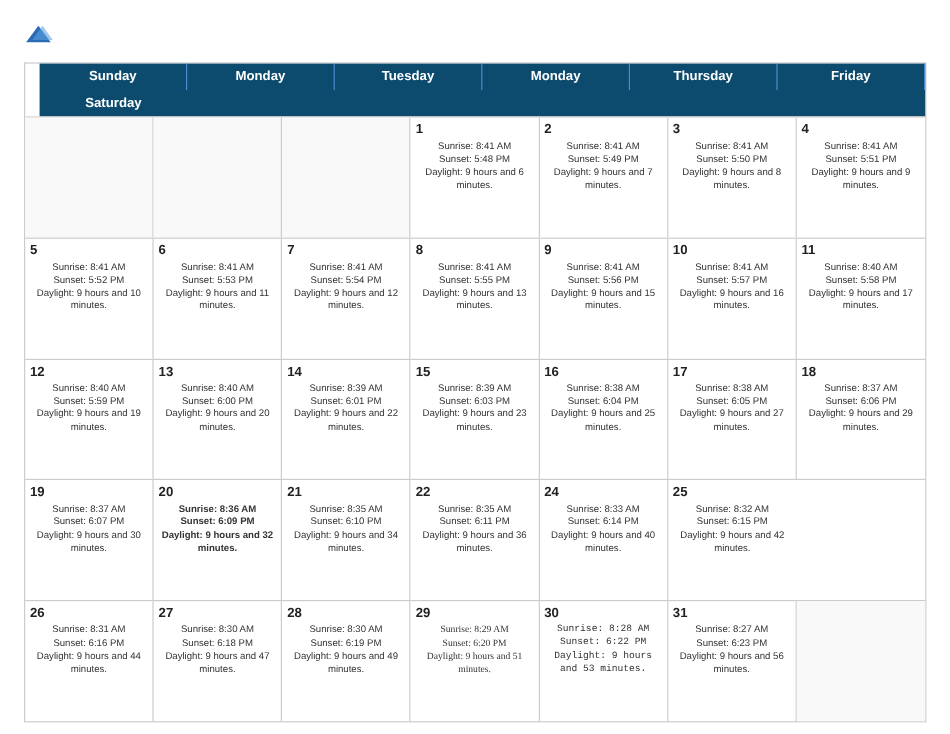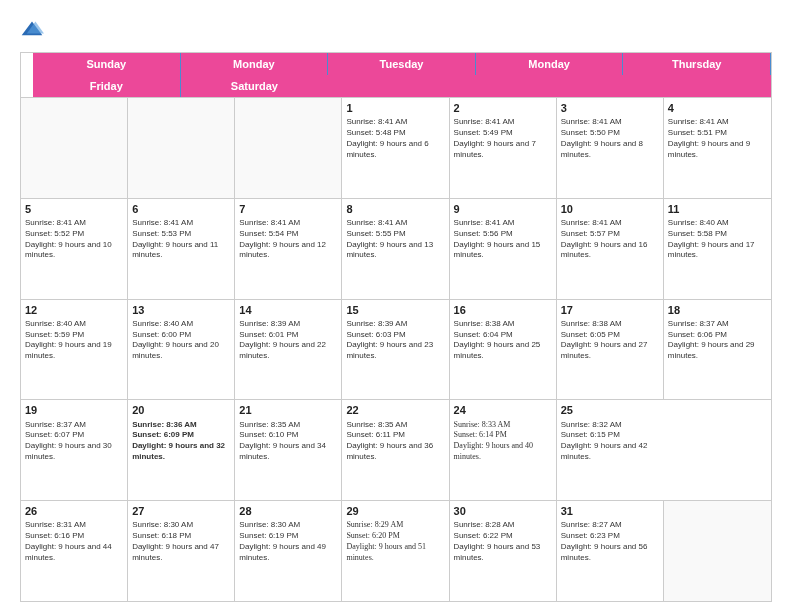--- a/index.html
+++ b/index.html
@@ -54,22 +54,22 @@
       color: #444;
     }
     .calendar {
       flex: 1;
       display: flex;
       flex-direction: column;
       border: 1px solid #ccc;
     }
     .cal-header-row {
       display: grid;
-      grid-template-columns: repeat(5, 1fr);
-      background: #ec4899;
+      grid-template-columns: repeat(6, 1fr);
+      background: #0c4a6e;
       margin-left: 12px;
     }
     .cal-header-cell {
       color: #fff;
       font-size: 11px;
       font-weight: bold;
       padding: 5px 4px;
       text-align: center;
       border-right: 1px solid #4a8bd0;
     }
@@ -100,20 +100,21 @@
       font-size: 11px;
       font-weight: bold;
       color: #222;
       margin-bottom: 2px;
       display: block;
     }
     .cell-info {
       font-size: 8px;
       color: #333;
       line-height: 1.35;
+      text-align: center;
     }
   </style>
 </head>
 <body>
 
 <div class="page">
   <div class="header">
     <div class="logo">
       <svg class="logo-icon" viewBox="0 0 28 28">
         <polygon points="14,4 26,20 2,20" fill="#2a6bb5"></polygon>
@@ -278,21 +279,21 @@
 Daylight: 9 hours and 34 minutes.</div>
           </div>
           <div class="cal-cell">
             <span class="day-num">22</span>
             <div class="cell-info" style="white-space: pre-line;">Sunrise: 8:35 AM
 Sunset: 6:11 PM
 Daylight: 9 hours and 36 minutes.</div>
           </div>
           <div class="cal-cell">
             <span class="day-num">24</span>
-            <div class="cell-info" style="white-space: pre-line; font-family: Liberation Serif, serif;">Sunrise: 8:33 AM
+            <div class="cell-info" style="white-space: pre-line;">Sunrise: 8:33 AM
 Sunset: 6:14 PM
 Daylight: 9 hours and 40 minutes.</div>
           </div>
           <div class="cal-cell">
             <span class="day-num">25</span>
             <div class="cell-info" style="white-space: pre-line;">Sunrise: 8:32 AM
 Sunset: 6:15 PM
 Daylight: 9 hours and 42 minutes.</div>
           </div>
         </div>
@@ -316,21 +317,21 @@
 Daylight: 9 hours and 49 minutes.</div>
           </div>
           <div class="cal-cell">
             <span class="day-num">29</span>
             <div class="cell-info" style="white-space: pre-line; font-family: Liberation Serif, serif;">Sunrise: 8:29 AM
 Sunset: 6:20 PM
 Daylight: 9 hours and 51 minutes.</div>
           </div>
           <div class="cal-cell">
             <span class="day-num">30</span>
-            <div class="cell-info" style="white-space: pre-line;">Sunrise: 8:28 AM
+            <div class="cell-info" style="white-space: pre-line; font-family: Liberation Mono, monospace;">Sunrise: 8:28 AM
 Sunset: 6:22 PM
 Daylight: 9 hours and 53 minutes.</div>
           </div>
           <div class="cal-cell">
             <span class="day-num">31</span>
             <div class="cell-info" style="white-space: pre-line;">Sunrise: 8:27 AM
 Sunset: 6:23 PM
 Daylight: 9 hours and 56 minutes.</div>
           </div>
           <div class="cal-cell empty"></div>

